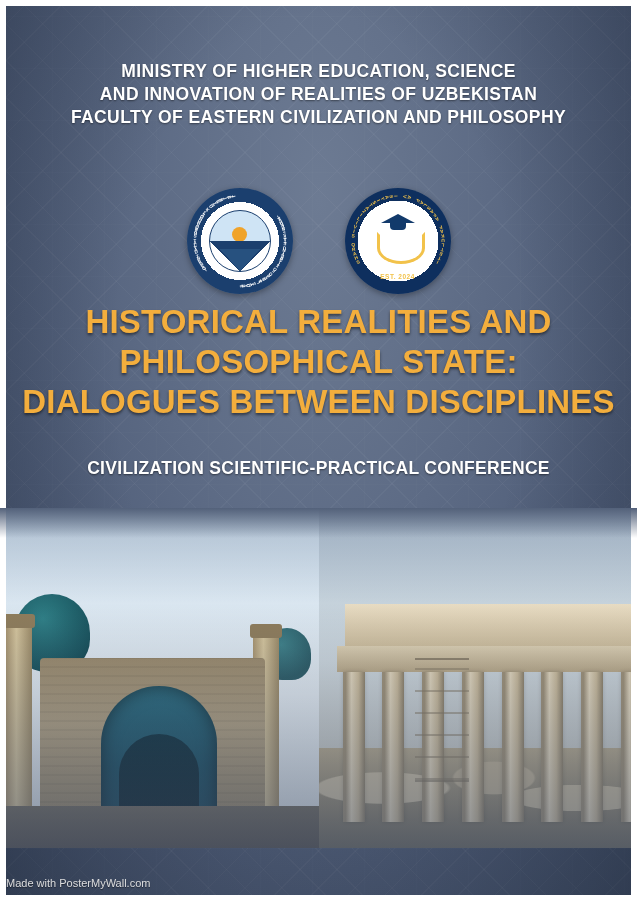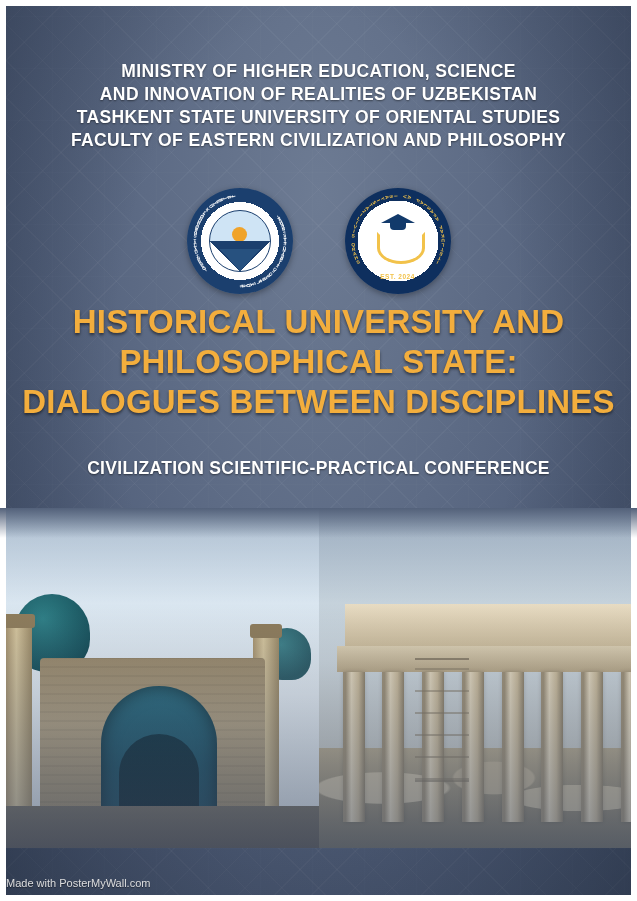--- a/index.html
+++ b/index.html
@@ -450,21 +450,20 @@
 
 <div class="poster">
 
   <div class="bg-base"></div>
   <div class="bg-pattern"></div>
   <div class="bg-vignette"></div>
 
   <div class="header">
     <div>MINISTRY OF HIGHER EDUCATION, SCIENCE</div>
     <div>AND INNOVATION OF REALITIES OF UZBEKISTAN</div>
-    <div>TASHKENT STATE UNIVERSITY OF ORIENTAL STUDIES</div>
     <div>FACULTY OF EASTERN CIVILIZATION AND PHILOSOPHY</div>
   </div>
 
   <div class="logos">
 
     <div class="logo logo-univ">
       <div class="ring-text">
           <span style="font-size: 4.4px; transform: rotate(-130deg) translate(0px, -45px) rotate(90deg) translate(-50%, -50%);">T</span>
           <span style="font-size: 4.4px; transform: rotate(-127.095deg) translate(0px, -45px) rotate(90deg) translate(-50%, -50%);">O</span>
           <span style="font-size: 4.4px; transform: rotate(-124.19deg) translate(0px, -45px) rotate(90deg) translate(-50%, -50%);">S</span>
@@ -610,21 +609,21 @@
         <div class="board"></div>
         <div class="base"></div>
       </div>
       <div class="wreath"></div>
       <div class="est">EST. 2024</div>
     </div>
 
   </div>
 
   <div class="title">
-    <div>HISTORICAL UNIVERSITY AND</div>
+    <div>HISTORICAL REALITIES AND</div>
     <div>PHILOSOPHICAL STATE:</div>
     <div>DIALOGUES BETWEEN DISCIPLINES</div>
   </div>
 
   <div class="subtitle">CIVILIZATION SCIENTIFIC-PRACTICAL CONFERENCE</div>
 
   <div class="photos">
 
     <div class="photo ph-left">
       <div class="sky"></div>

